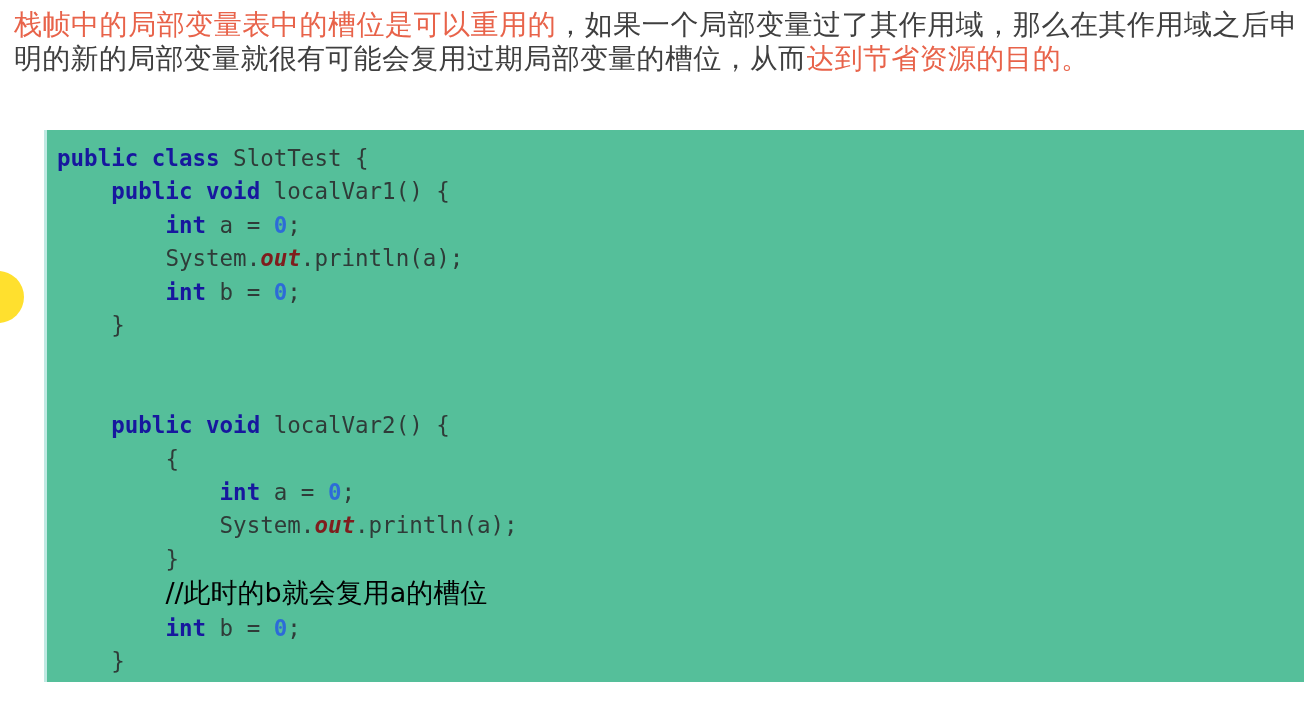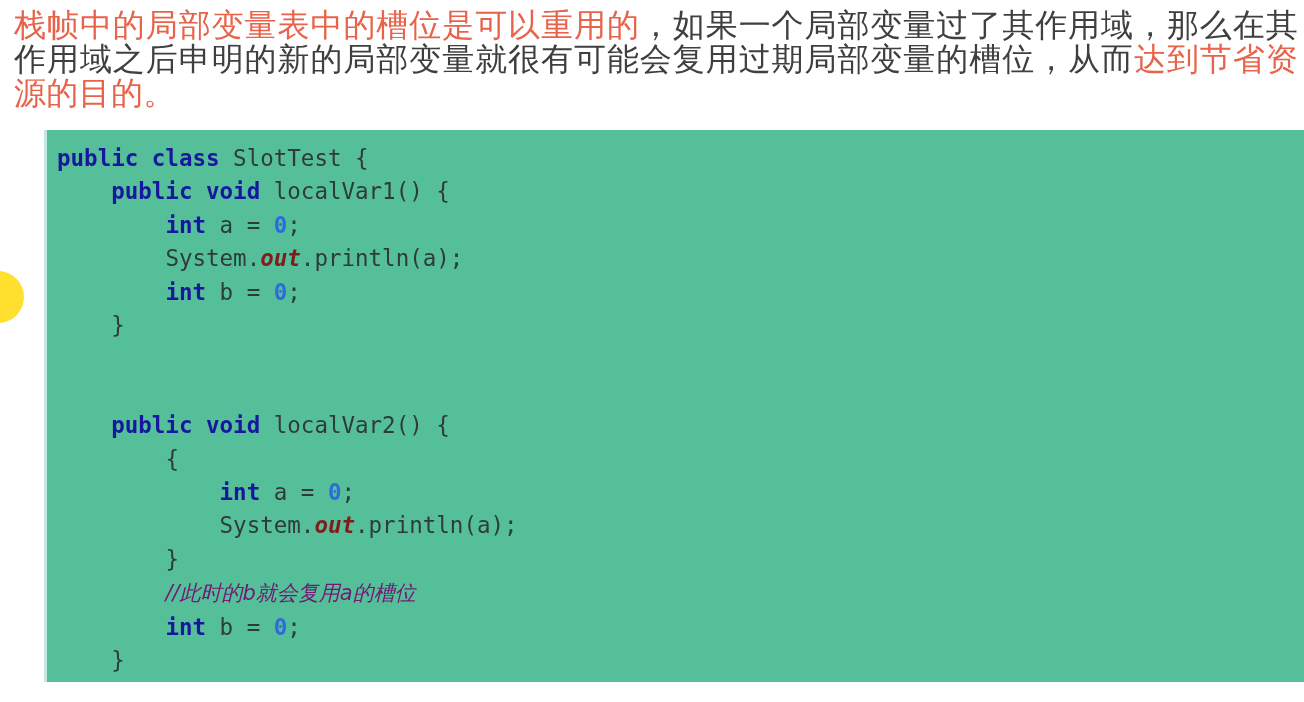--- a/index.html
+++ b/index.html
@@ -14,21 +14,21 @@
     overflow: hidden;
     position: relative;
   }
 
   
   #prose {
     position: absolute;
     left: 14px;
     top: 8px;
     width: 1284px;
-    font-size: 32px;
+    font-size: 28px;
     line-height: 34px;
     letter-spacing: 0.3px;
     color: #3a3a3a;
     text-align: justify;
     text-justify: inter-ideograph;
   }
   #prose .seg { }
   #prose .red { color: #e8634a; }
   #prose .grey { color: #3f3f3f; }
 
@@ -61,21 +61,21 @@
     font-family: "DejaVu Sans Mono", "Liberation Mono", monospace;
     font-size: 22.5px;
     line-height: 33.4px;
     white-space: pre;
     color: #2f3b38;
   }
   .ln { min-height: 33.4px; }
   .kw   { color: #17179e; font-weight: bold; }
   .num  { color: #2d6bd8; font-weight: bold; }
   .fld  { color: #7f1d1d; font-weight: bold; font-style: italic; }
-  .cmt  { color: #701a75; font-style: italic; font-family: "DejaVu Sans", sans-serif; font-size: 21px; }
+  .cmt  { color: #000000; font-family: "DejaVu Sans", sans-serif; font-size: 27px; }
   .pl   { color: #2f3b38; }
 
   
   #watermark {
     position: absolute;
     left: 955px;
     top: 679px;
     width: 340px;
     height: 20px;
     color: rgba(180, 195, 190, 0.30);

